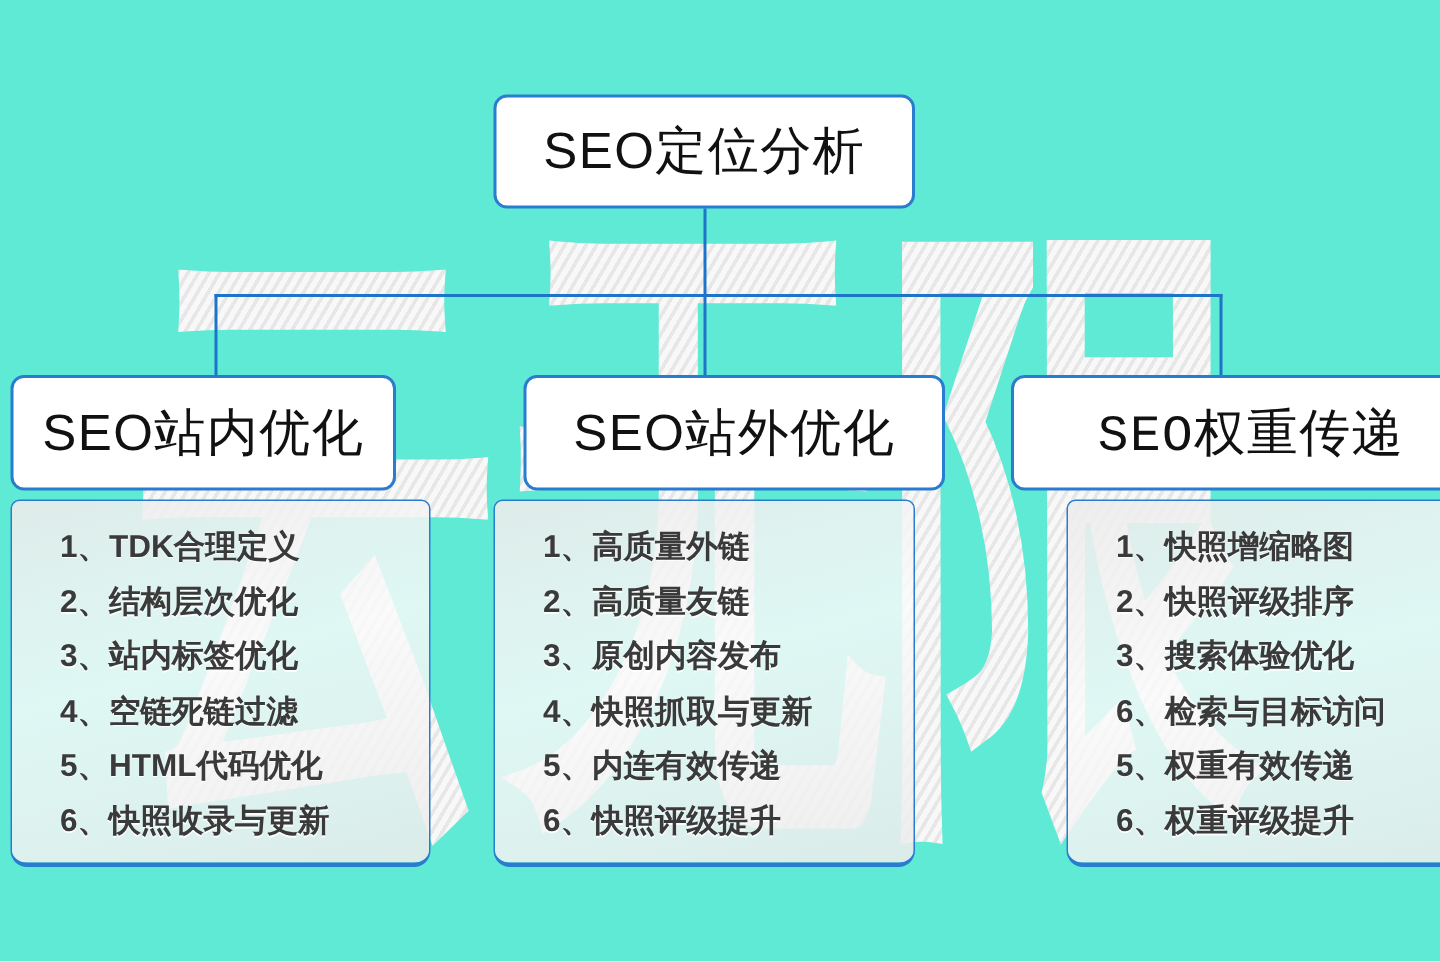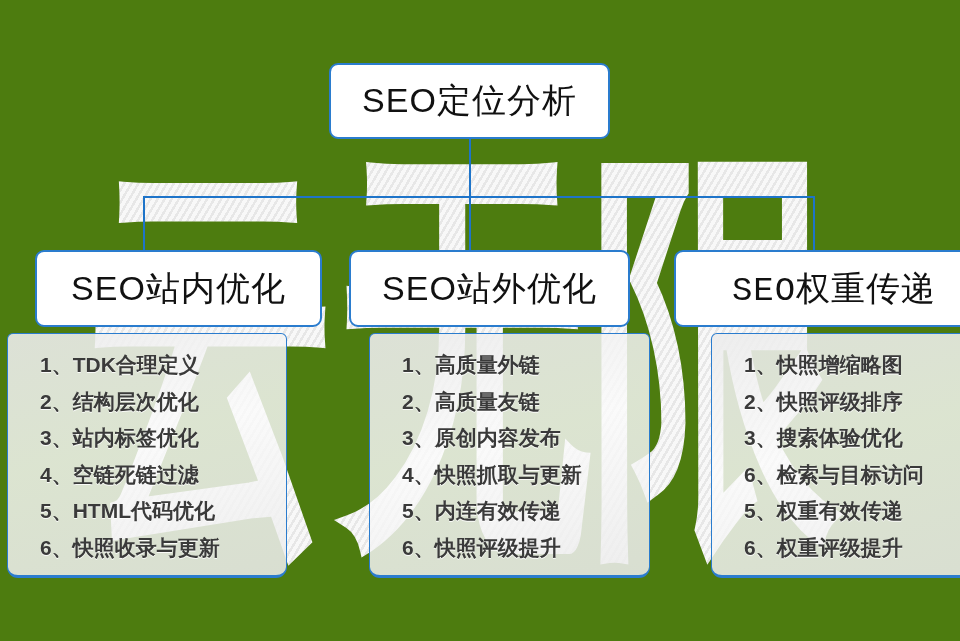--- a/index.html
+++ b/index.html
@@ -1,19 +1,19 @@
 <!DOCTYPE html>
 <html><head>
 <meta charset="utf-8">
 <style>
   html,body{margin:0;padding:0;background:#ffffff;}
   .canvas{
     position:relative;
     width:960px;height:641px;
-    background:#4d7c0f;
+    background:#5eead4;
     overflow:hidden;
     font-family:"Liberation Sans","DejaVu Sans",sans-serif;
   }
 
   
   .watermark{
     position:absolute;
     left:86px;top:138px;
     z-index:0;
     font-weight:bold;
@@ -49,40 +49,40 @@
     border:2px solid #2a7cce;
     border-radius:9px;
     display:flex;align-items:center;justify-content:center;
     color:#111111;
     font-size:34px;
     letter-spacing:1px;
     white-space:nowrap;
   }
   #node-root{left:329px;top:63px;width:281px;height:76px;}
   .col-header{top:250px;height:77px;}
-  #header-onsite {left:7px;  width:287px;margin-left:28px;}
+  #header-onsite {left:7px;  width:257px;}
   #header-offsite{left:329px;width:281px;margin-left:20px;}
   #header-weight {left:674px;width:320px;font-family:Liberation Mono, monospace;}
 
   .list{
     position:absolute;
     top:333px;height:245px;
     z-index:2;
     box-sizing:border-box;
     border:1px solid #2a7cce;
     border-bottom-width:3px;
     border-radius:6px 6px 11px 11px;
     background:linear-gradient(165deg,
       rgba(236,236,236,0.90) 0%,
       rgba(251,251,251,0.82) 45%,
       rgba(236,236,236,0.88) 100%);
     padding:13px 10px 0 32px;
   }
   #list-onsite {left:7px;  width:280px;}
-  #list-offsite{left:329px;width:281px;margin-left:40px;}
+  #list-offsite{left:329px;width:281px;}
   #list-weight {left:711px;width:299px;}
 
   .list-item{
     font-size:21px;
     line-height:36.5px;
     color:#3a3a3a;
     text-shadow:0 1px 0 rgba(255,255,255,0.85);
     white-space:nowrap;
     font-weight:bold;
   }

